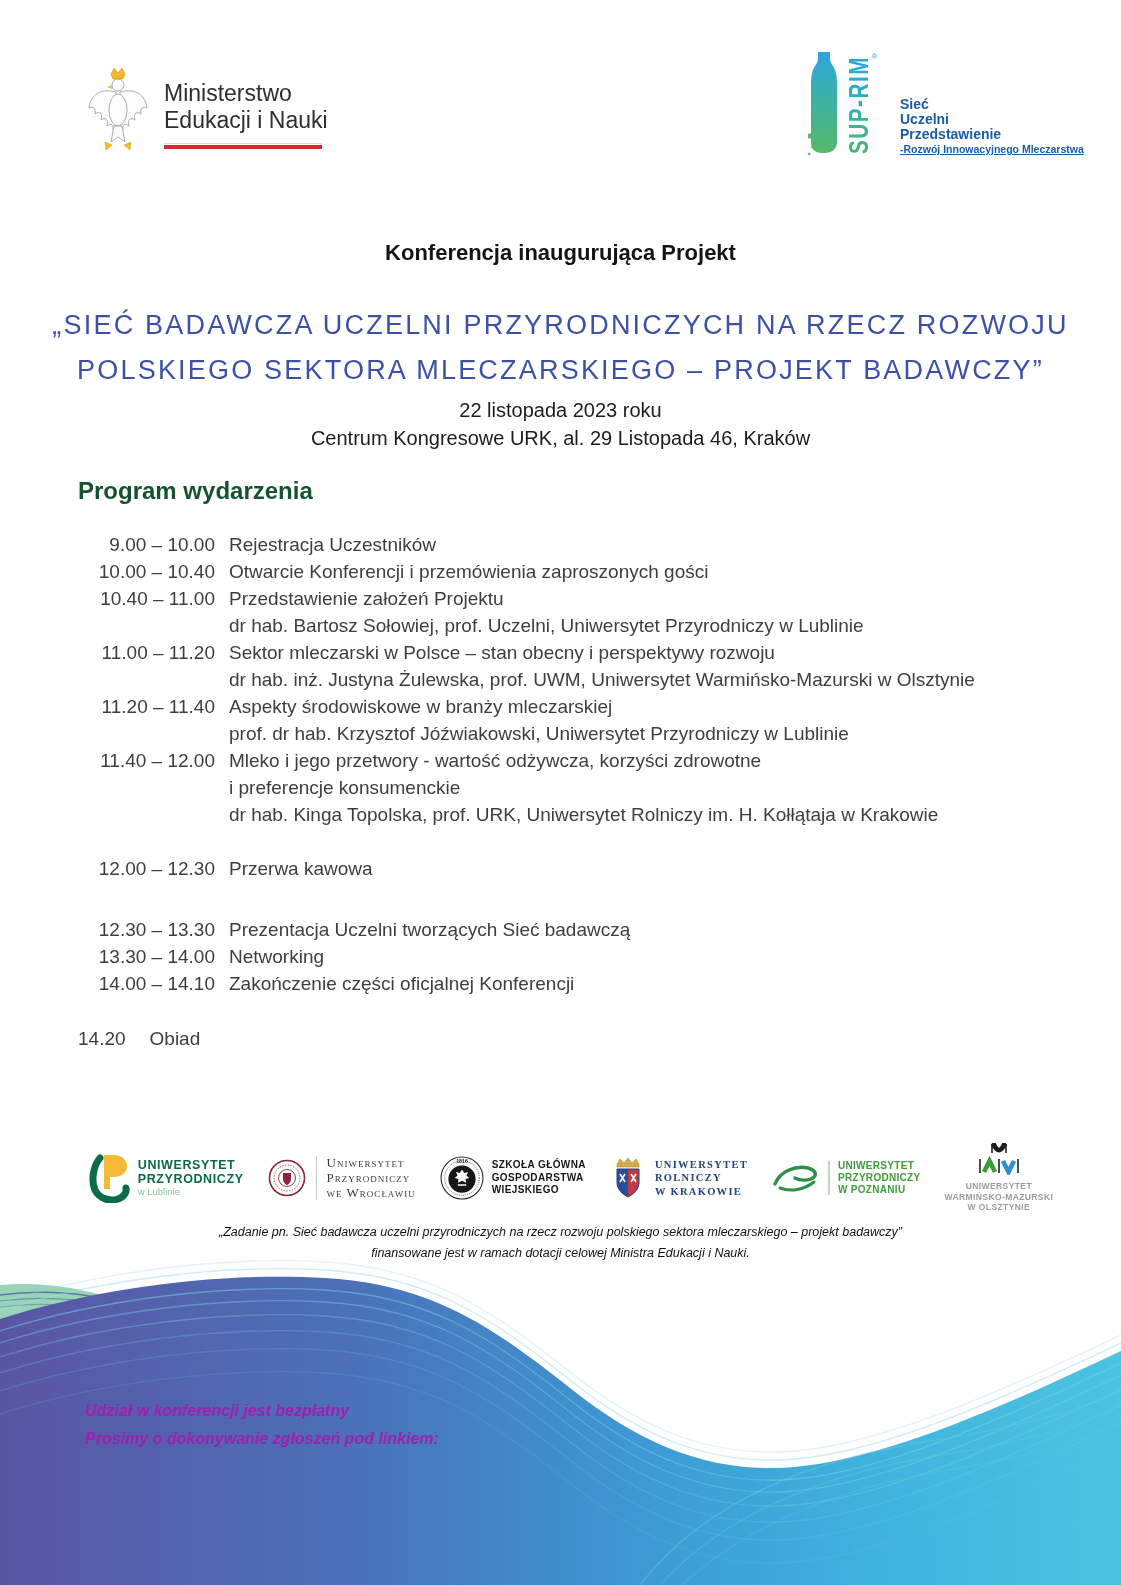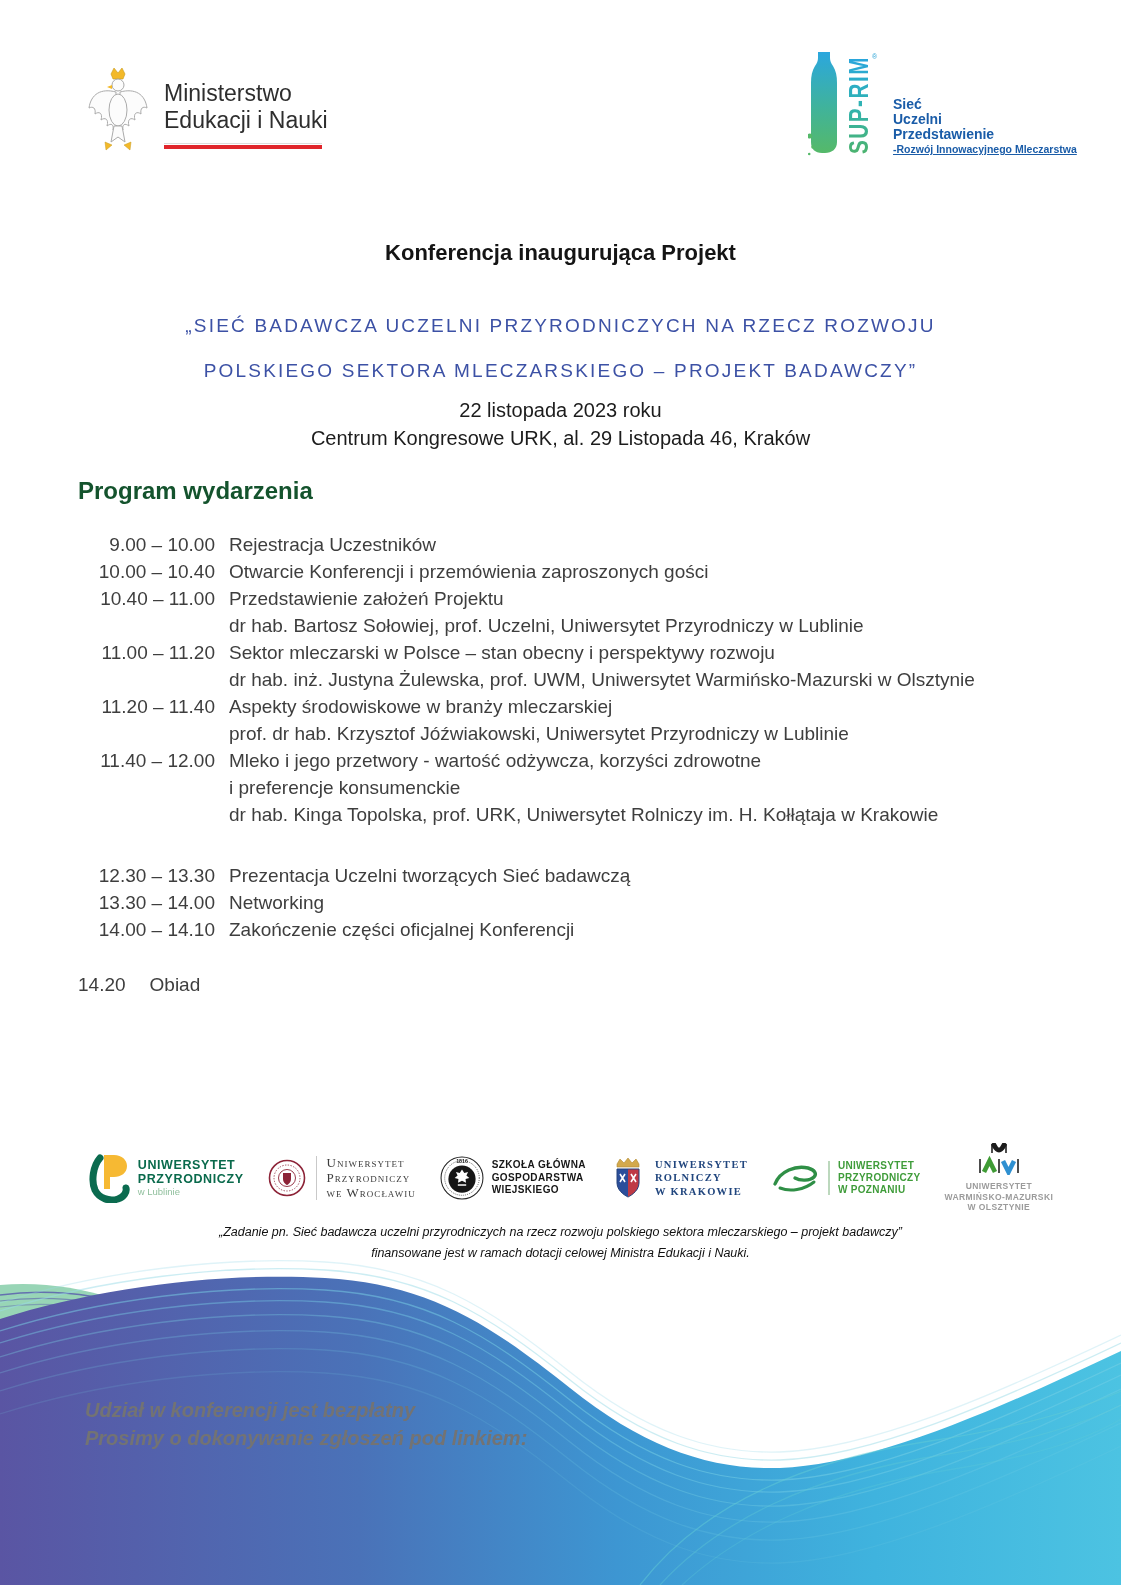--- a/index.html
+++ b/index.html
@@ -9,28 +9,28 @@
   }
   
   .ministry{position:absolute;left:85px;top:66px;display:flex;align-items:flex-start;}
   .ministry-text{margin-left:13px;margin-top:14px;}
   .ministry-name{font-size:23px;line-height:27px;color:#2e2e2e;}
   .ministry-rule{width:158px;margin-top:9px;}
   .ministry-rule .g{height:1px;background:#dcdcdc;}
   .ministry-rule .r{height:4px;background:#e0252b;margin-top:1px;}
   
   .suprim{position:absolute;left:808px;top:50px;display:flex;align-items:flex-end;}
-  .suprim-text{margin-left:5px;padding-bottom:4px;}
+  .suprim-text{margin-left:12px;padding-bottom:4px;}
   .suprim-org{font-size:14px;line-height:15px;font-weight:700;color:#1a5ca8;}
   .suprim-tag{font-size:10.5px;line-height:13px;font-weight:700;color:#1a5ca8;margin-top:1px;text-decoration:underline;}
   
   .conf-title{position:absolute;left:0;top:240px;width:100%;text-align:center;
     font-size:22px;font-weight:600;color:#141414;}
   .proj-title{position:absolute;left:0;top:303px;width:100%;text-align:center;
-    font-size:19px;line-height:45px;letter-spacing:2.2px;font-weight:500;color:#3c51a5;}
+    font-size:27px;line-height:45px;letter-spacing:2.2px;font-weight:500;color:#3c51a5;}
   .when-where{position:absolute;left:0;top:396px;width:100%;text-align:center;
     font-size:20px;line-height:28px;color:#1c1c1c;}
   
   .prog-heading{position:absolute;left:78px;top:477px;font-size:24px;font-weight:600;color:#14532d;}
   .prog{position:absolute;left:78px;top:531px;width:1010px;font-size:19px;line-height:27px;color:#3e3e3e;}
   .prow{display:flex;}
   .ptime{width:137px;text-align:right;flex:none;}
   .pdesc{margin-left:14px;}
   .mt1{margin-top:27px;}
   .mt2{margin-top:34px;}
@@ -53,22 +53,22 @@
     letter-spacing:1.3px;color:#21467e;font-weight:600;}
   .pl-poznan .txt{margin-left:8px;font-size:10px;line-height:12px;font-weight:700;color:#3f9c3a;letter-spacing:.3px;}
   .pl-uwm{flex-direction:column;justify-content:center;}
   .pl-uwm .txt{margin-top:6px;text-align:center;font-size:8.5px;line-height:10.5px;font-weight:700;
     color:#9b9b9b;letter-spacing:.4px;}
   
   .funding{position:absolute;left:0;top:1222px;width:100%;text-align:center;
     font-style:italic;font-size:12.5px;line-height:21px;color:#111;}
   
   .wave{position:absolute;left:0;bottom:0;width:1121px;height:340px;}
-  .reg{position:absolute;left:85px;top:1397px;z-index:2;color:#737373;
-    font-style:italic;font-weight:700;font-size:20px;line-height:27.5px;}
+  .reg{position:absolute;left:85px;top:1397px;z-index:2;color:#a21caf;
+    font-style:italic;font-weight:700;font-size:16px;line-height:27.5px;}
 </style>
 </head>
 <body>
 
 <div class="poster">
 
   <div class="ministry">
     <svg width="66" height="92" viewBox="0 0 66 92">
       <polygon points="26,8 29,2 33,7 37,2 40,8 38,13 28,13" fill="#f3b929" stroke="#c79a1e" stroke-width="0.6"></polygon>
       <circle cx="33" cy="19" r="6" fill="#fcfcfc" stroke="#a9a9a9"></circle>
@@ -167,20 +167,24 @@
       <span class="ptime">11.40 – 12.00</span>
       <span class="pdesc">Mleko i jego przetwory - wartość odżywcza, korzyści zdrowotne</span>
     </div>
     <div class="prow">
       <span class="ptime"></span>
       <span class="pdesc">i preferencje konsumenckie</span>
     </div>
     <div class="prow">
       <span class="ptime"></span>
       <span class="pdesc">dr hab. Kinga Topolska, prof. URK, Uniwersytet Rolniczy im. H. Kołłątaja w Krakowie</span>
+    </div>
+    <div class="prow mt1">
+      <span class="ptime">12.00 – 12.30</span>
+      <span class="pdesc">Przerwa kawowa</span>
     </div>
     <div class="prow mt2">
       <span class="ptime">12.30 – 13.30</span>
       <span class="pdesc">Prezentacja Uczelni tworzących Sieć badawczą</span>
     </div>
     <div class="prow">
       <span class="ptime">13.30 – 14.00</span>
       <span class="pdesc">Networking</span>
     </div>
     <div class="prow">

